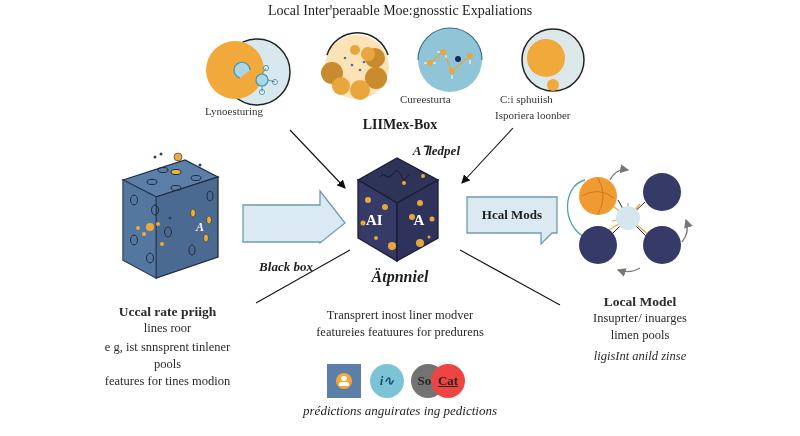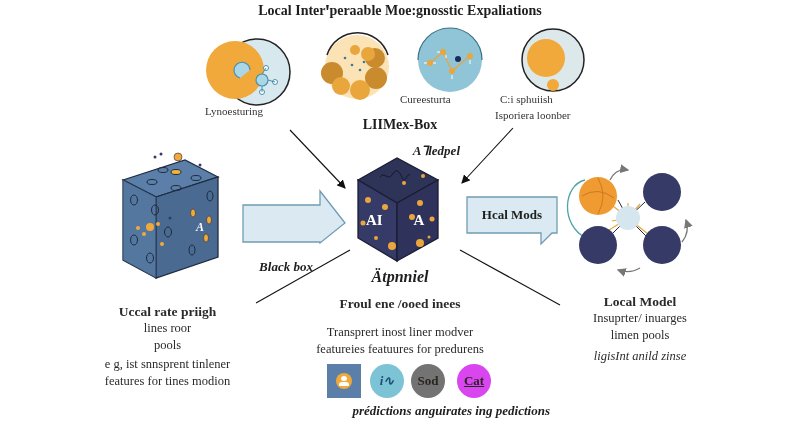--- a/index.html
+++ b/index.html
@@ -1,18 +1,18 @@
 <!DOCTYPE html>
 <html><head>
 <meta charset="utf-8">
 <style>
   html, body { margin: 0; padding: 0; background: #ffffff; }
   body { width: 800px; height: 436px; position: relative; overflow: hidden; font-family: "Liberation Serif", serif; color: #222; }
   .abs { position: absolute; }
-  .title { left: 0; width: 800px; top: 3px; text-align: center; font-weight: bold; font-size: 14px; color: #1e1e1e; }
+  .title { left: 0; width: 800px; top: 3px; text-align: center; font-weight: normal; font-size: 14px; color: #1e1e1e; }
   .lbl { font-size: 11px; text-align: left; color: #333; font-family: Liberation Serif, serif; }
   .bold { font-weight: bold; font-family: "Liberation Serif", serif; color: #1e1e1e; }
   .ital { font-style: italic; }
   .txt { font-size: 12.5px; text-align: center; color: #2a2a2a; line-height: 17px; }
   svg { position: absolute; left: 0; top: 0; }
   .badge { position: absolute; width: 34px; height: 34px; border-radius: 50%; display: flex; align-items: center; justify-content: center; font-weight: bold; font-size: 13px; color: #2a2520; }
 </style>
 </head>
 <body>
 
@@ -178,27 +178,26 @@
 <div class="abs bold ital" style="left:193px; top:220px; width:14px; text-align:center; color:#fff; font-size:12px;">A</div>
 
 <div class="abs bold ital" style="left:350px; top:268px; width:100px; text-align:center; font-size:16px;">Ätpnniel</div>
 
 <div class="abs bold ital" style="left:250px; top:215px; width:72px; text-align:center; font-size:13px;margin-top:44px;">Black box</div>
 <div class="abs bold" style="left:467px; top:207px; width:90px; text-align:center; font-size:13px;">Hcal Mods</div>
 
 <div class="abs" style="left:60px; top:303px; width:215px;">
   <div class="txt bold" style="font-size:13.5px;">Uccal rate priigh</div>
   <div class="txt">lines roor</div>
+  <div class="txt" style="margin-top:2px;">e g, ist snnsprent tinlener</div>
   <div class="txt">pools</div>
-  <div class="txt" style="margin-top:2px;">e g, ist snnsprent tinlener</div>
   <div class="txt">features for tines  modion</div>
 </div>
 
 <div class="abs" style="left:270px; top:295px; width:260px;">
-  <div class="txt bold" style="font-size:13.5px;">Froul ene /ooed inees</div>
   <div class="txt" style="margin-top:12px;">Transprert inost liner modver</div>
   <div class="txt">featureies featuures for predurens</div>
 </div>
 
 <div class="abs" style="left:540px; top:293px; width:200px;">
   <div class="txt bold" style="font-size:13.5px;">Local Model</div>
   <div class="txt">Insuprter/ inuarges</div>
   <div class="txt">limen pools</div>
   <div class="txt ital" style="margin-top:4px;">ligisInt anild zinse</div>
 </div>
@@ -208,17 +207,17 @@
     <div style="position:absolute; left:5px; top:3px; width:6px; height:5px; border-radius:50%; background:#fff;"></div>
     <div style="position:absolute; left:3px; top:9px; width:10px; height:4px; border-radius:3px 3px 1px 1px; background:#fff;"></div>
   </div>
 </div>
 <div class="badge" style="left:370px; top:364px; background:#7cc3d6; color:#1f4f73; font-style:italic;">
   <span>i∿</span>
 </div>
 <div class="badge" style="left:411px; top:364px; background:#737373;">
   <span>Sod</span>
 </div>
-<div class="badge" style="left:457px; top:364px; background:#d946ef;text-decoration:underline;">
+<div class="badge" style="left:431px; top:364px; background:#ef4444;text-decoration:underline;">
   <span>Cat</span>
 </div>
 
-<div class="abs bold ital" style="left:250px; top:403px; width:300px; text-align:right; font-size:13px; font-weight:bold;">prédictions anguirates ing pedictions</div>
+<div class="abs bold ital" style="left:250px; top:403px; width:300px; text-align:center; font-size:13px; font-weight:normal;">prédictions anguirates ing pedictions</div>
 
 </body></html>

